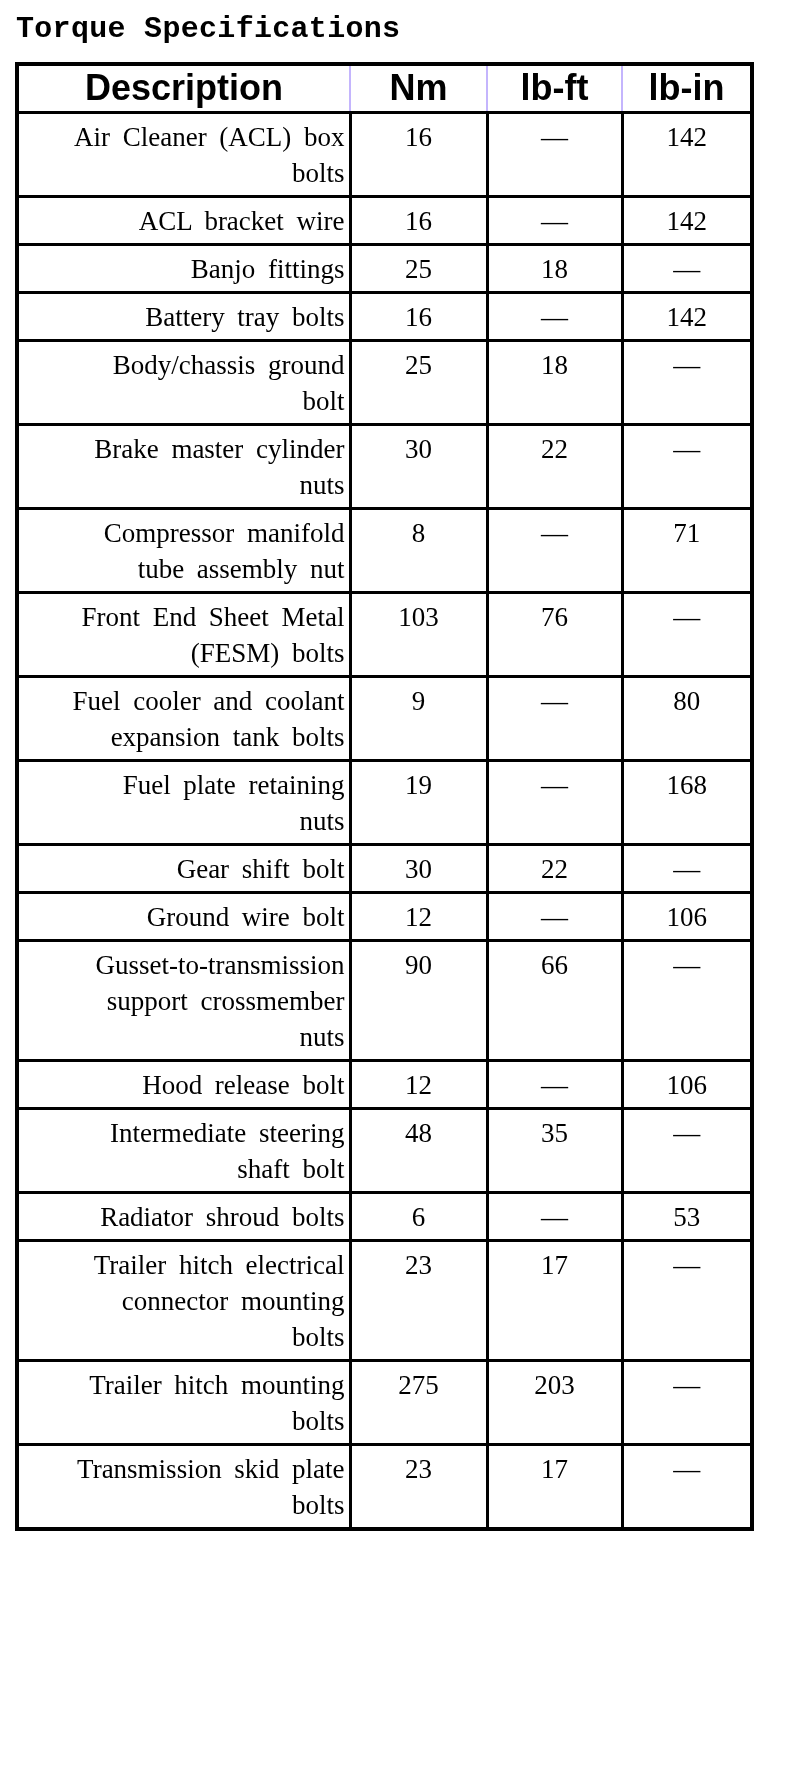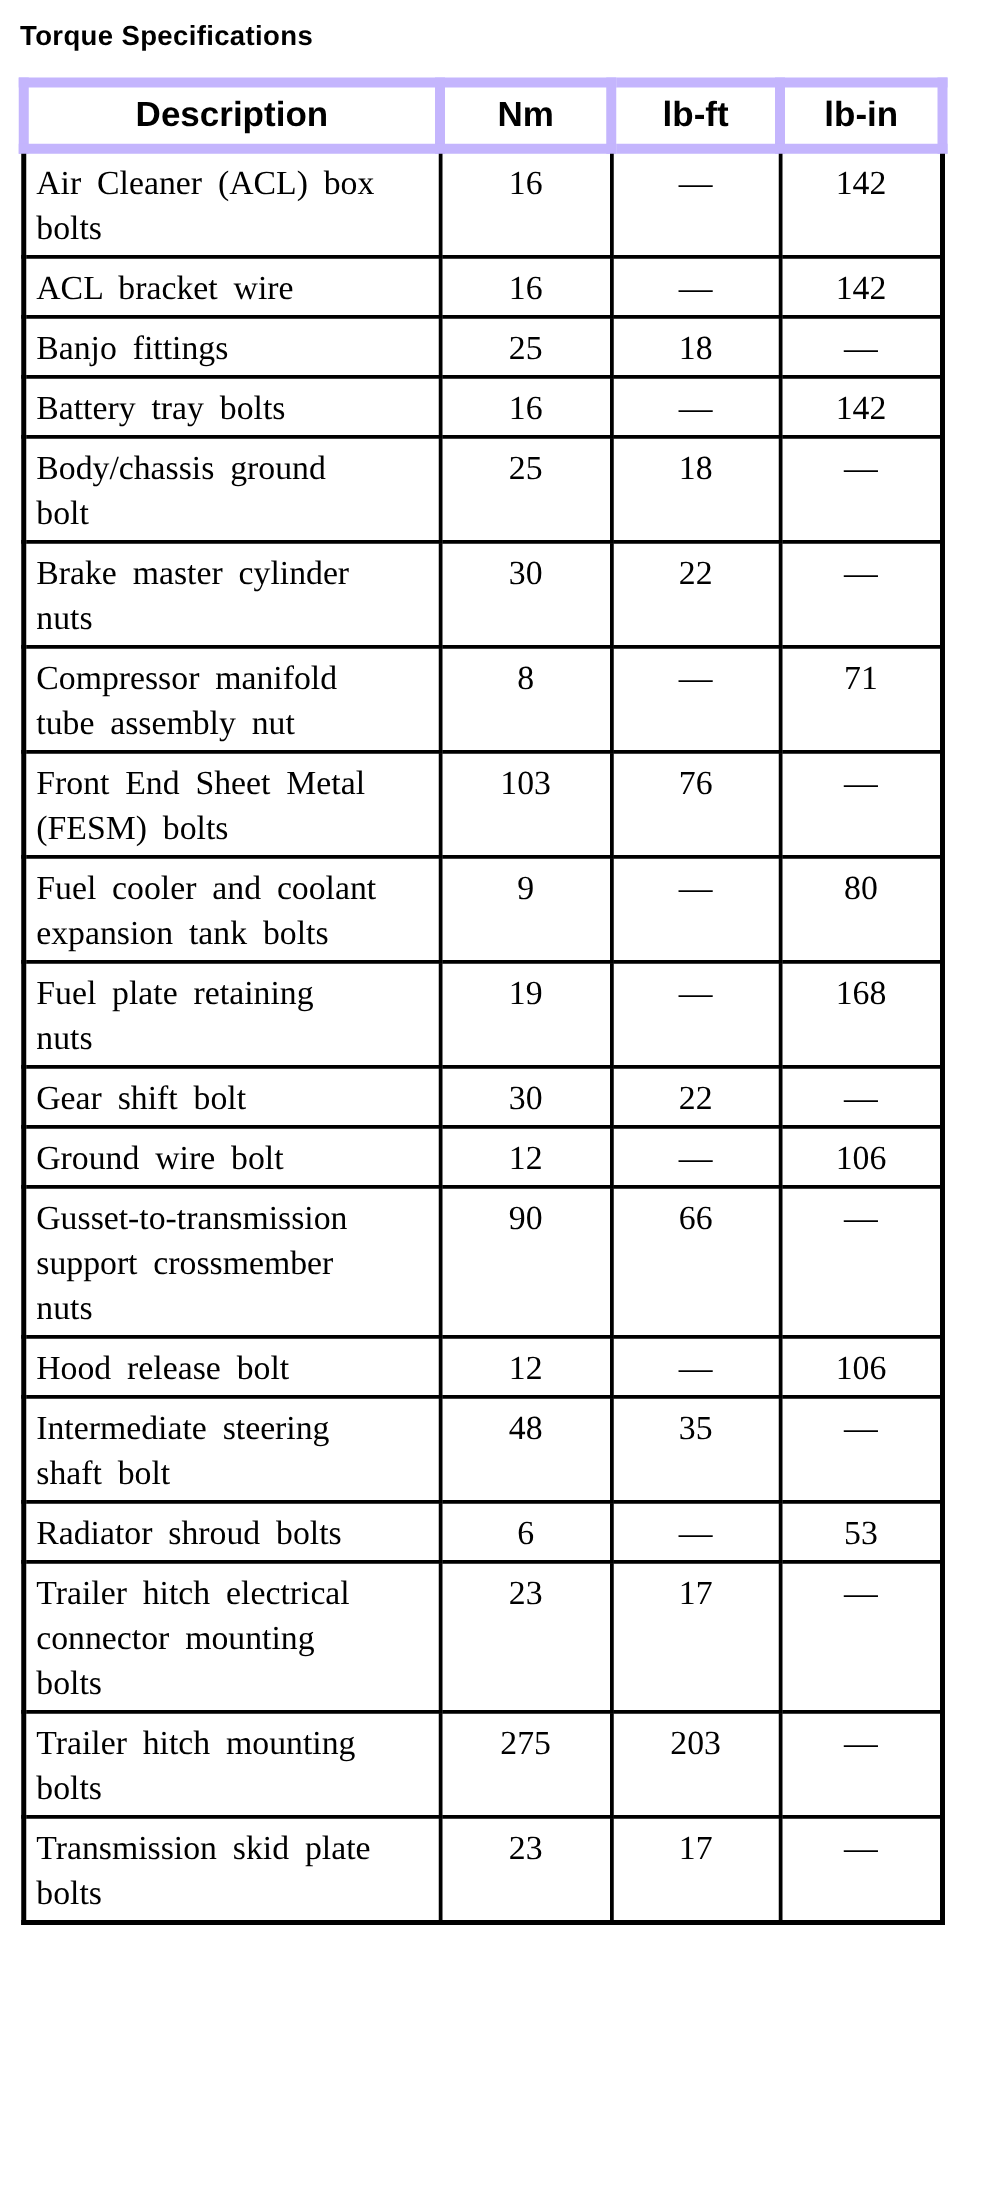--- a/index.html
+++ b/index.html
@@ -11,56 +11,56 @@
   }
   body {
     width: 800px;
     height: 1766px;
     font-family: "Liberation Serif", serif;
   }
   .page {
     padding: 12px 0 0 15px;
   }
   .doc-title {
-    font-family: Liberation Sans, sans-serif;
+    font-family: Liberation Mono, monospace;
     font-weight: bold;
-    font-size: 22px;
+    font-size: 30px;
     line-height: 34px;
     margin: 0 0 16px 1px;
     letter-spacing: 0.3px;
   }
   table.spec-table {
     border-collapse: collapse;
     table-layout: fixed;
     width: 735px;
     border: 4px solid #000;
     background: #fff;
   }
   col.c-desc { width: 333px; }
   col.c-nm   { width: 137px; }
   col.c-lbft { width: 135px; }
   col.c-lbin { width: 130px; }
   th {
     font-family: "Liberation Sans", sans-serif;
     font-weight: bold;
-    font-size: 28px;
+    font-size: 36px;
     line-height: 34px;
     text-align: center;
-    border: 8px solid #c4b5fd;
+    border: 2px solid #c4b5fd;
     padding: 5px 2px 6px;
   }
   td {
     border: 3px solid #000;
     font-size: 27px;
     line-height: 36px;
     vertical-align: top;
     padding: 5px 4px 4px;
   }
   td.desc {
-    text-align: left;
+    text-align: right;
     padding-left: 8px;
     white-space: pre-line;
     word-spacing: 0.22em;
   }
   td.num {
     text-align: center;
   }
 </style>
 </head>
 <body>

